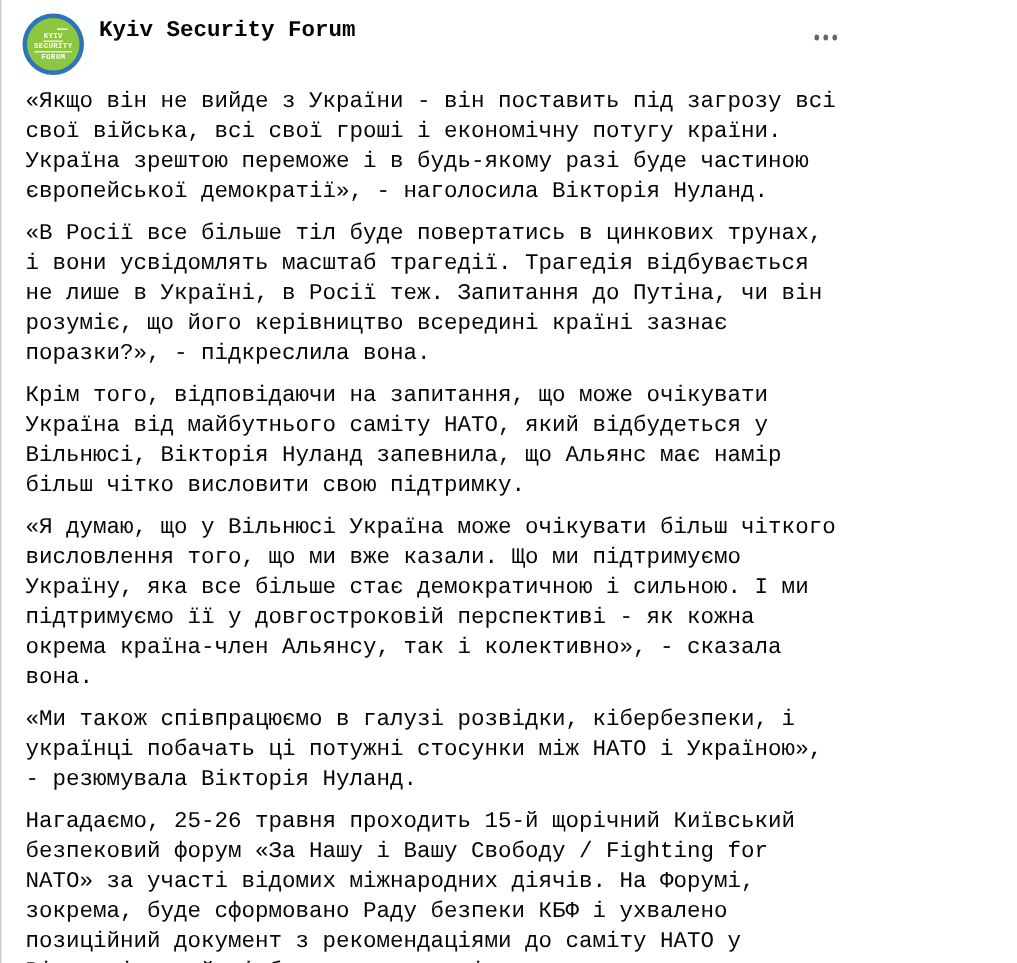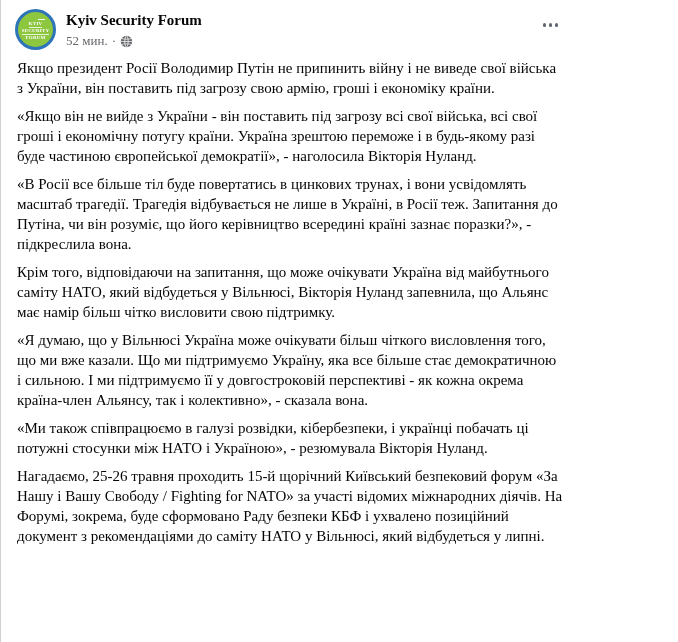--- a/index.html
+++ b/index.html
@@ -4,21 +4,21 @@
 <style>
   html, body { margin: 0; padding: 0; background: #ffffff; }
   * { box-sizing: border-box; }
 
   .post-card {
     width: 580px;
     height: 642px;
     background: #ffffff;
     border-left: 1px solid #ced0d4;
     overflow: hidden;
-    font-family: Liberation Serif, serif;
+    font-family: Liberation Mono, monospace;
     position: relative;
   }
 
   
   .post-header {
     display: flex;
     align-items: flex-start;
     padding: 9px 16px 5px 14px;
   }
   .avatar {
@@ -115,42 +115,31 @@
 
     <div class="avatar">
       <span class="avatar-dash"></span>
       <span class="avatar-line">KYIV</span>
       <span class="avatar-line">SECURITY</span>
       <span class="avatar-line">FORUM</span>
     </div>
 
     <div class="header-info">
       <div class="author-name">Kyiv Security Forum</div>
-      <div class="post-meta">
-        <span>52 мин.</span>
-        <span class="meta-sep">·</span>
-        <span class="globe-icon">
-          <svg width="13" height="13" viewBox="0 0 16 16">
-            <circle cx="8" cy="8" r="7" fill="#65676b"></circle>
-            <path d="M1.2 8 H14.8 M8 1 C5.2 3 5.2 13 8 15 M8 1 C10.8 3 10.8 13 8 15 M2.2 4.3 C4 5.4 12 5.4 13.8 4.3 M2.2 11.7 C4 10.6 12 10.6 13.8 11.7" stroke="#ffffff" stroke-width="0.9" fill="none"></path>
-          </svg>
-        </span>
-      </div>
     </div>
 
     <div class="more-options-button">
       <span class="more-dot"></span>
       <span class="more-dot"></span>
       <span class="more-dot"></span>
     </div>
 
   </div>
 
   <div class="post-body">
-    <p>Якщо президент Росії Володимир Путін не припинить війну і не виведе свої війська з України, він поставить під загрозу свою армію, гроші і економіку країни.</p>
     <p>«Якщо він не вийде з України - він поставить під загрозу всі свої війська, всі свої гроші і економічну потугу країни. Україна зрештою переможе і в будь-якому разі буде частиною європейської демократії», - наголосила Вікторія Нуланд.</p>
     <p>«В Росії все більше тіл буде повертатись в цинкових трунах, і вони усвідомлять масштаб трагедії. Трагедія відбувається не лише в Україні, в Росії теж. Запитання до Путіна, чи він розуміє, що його керівництво всередині країні зазнає поразки?», - підкреслила вона.</p>
     <p>Крім того, відповідаючи на запитання, що може очікувати Україна від майбутнього саміту НАТО, який відбудеться у Вільнюсі, Вікторія Нуланд запевнила, що Альянс має намір більш чітко висловити свою підтримку.</p>
     <p>«Я думаю, що у Вільнюсі Україна може очікувати більш чіткого висловлення того, що ми вже казали. Що ми підтримуємо Україну, яка все більше стає демократичною і сильною. І ми підтримуємо її у довгостроковій перспективі - як кожна окрема країна-член Альянсу, так і колективно», - сказала вона.</p>
     <p>«Ми також співпрацюємо в галузі розвідки, кібербезпеки, і українці побачать ці потужні стосунки між НАТО і Україною», - резюмувала Вікторія Нуланд.</p>
     <p>Нагадаємо, 25-26 травня проходить 15-й щорічний Київський безпековий форум «За Нашу і Вашу Свободу / Fighting for NATO» за участі відомих міжнародних діячів. На Форумі, зокрема, буде сформовано Раду безпеки КБФ і ухвалено позиційний документ з рекомендаціями до саміту НАТО у Вільнюсі, який відбудеться у липні.</p>
   </div>
 
 </div>
 

